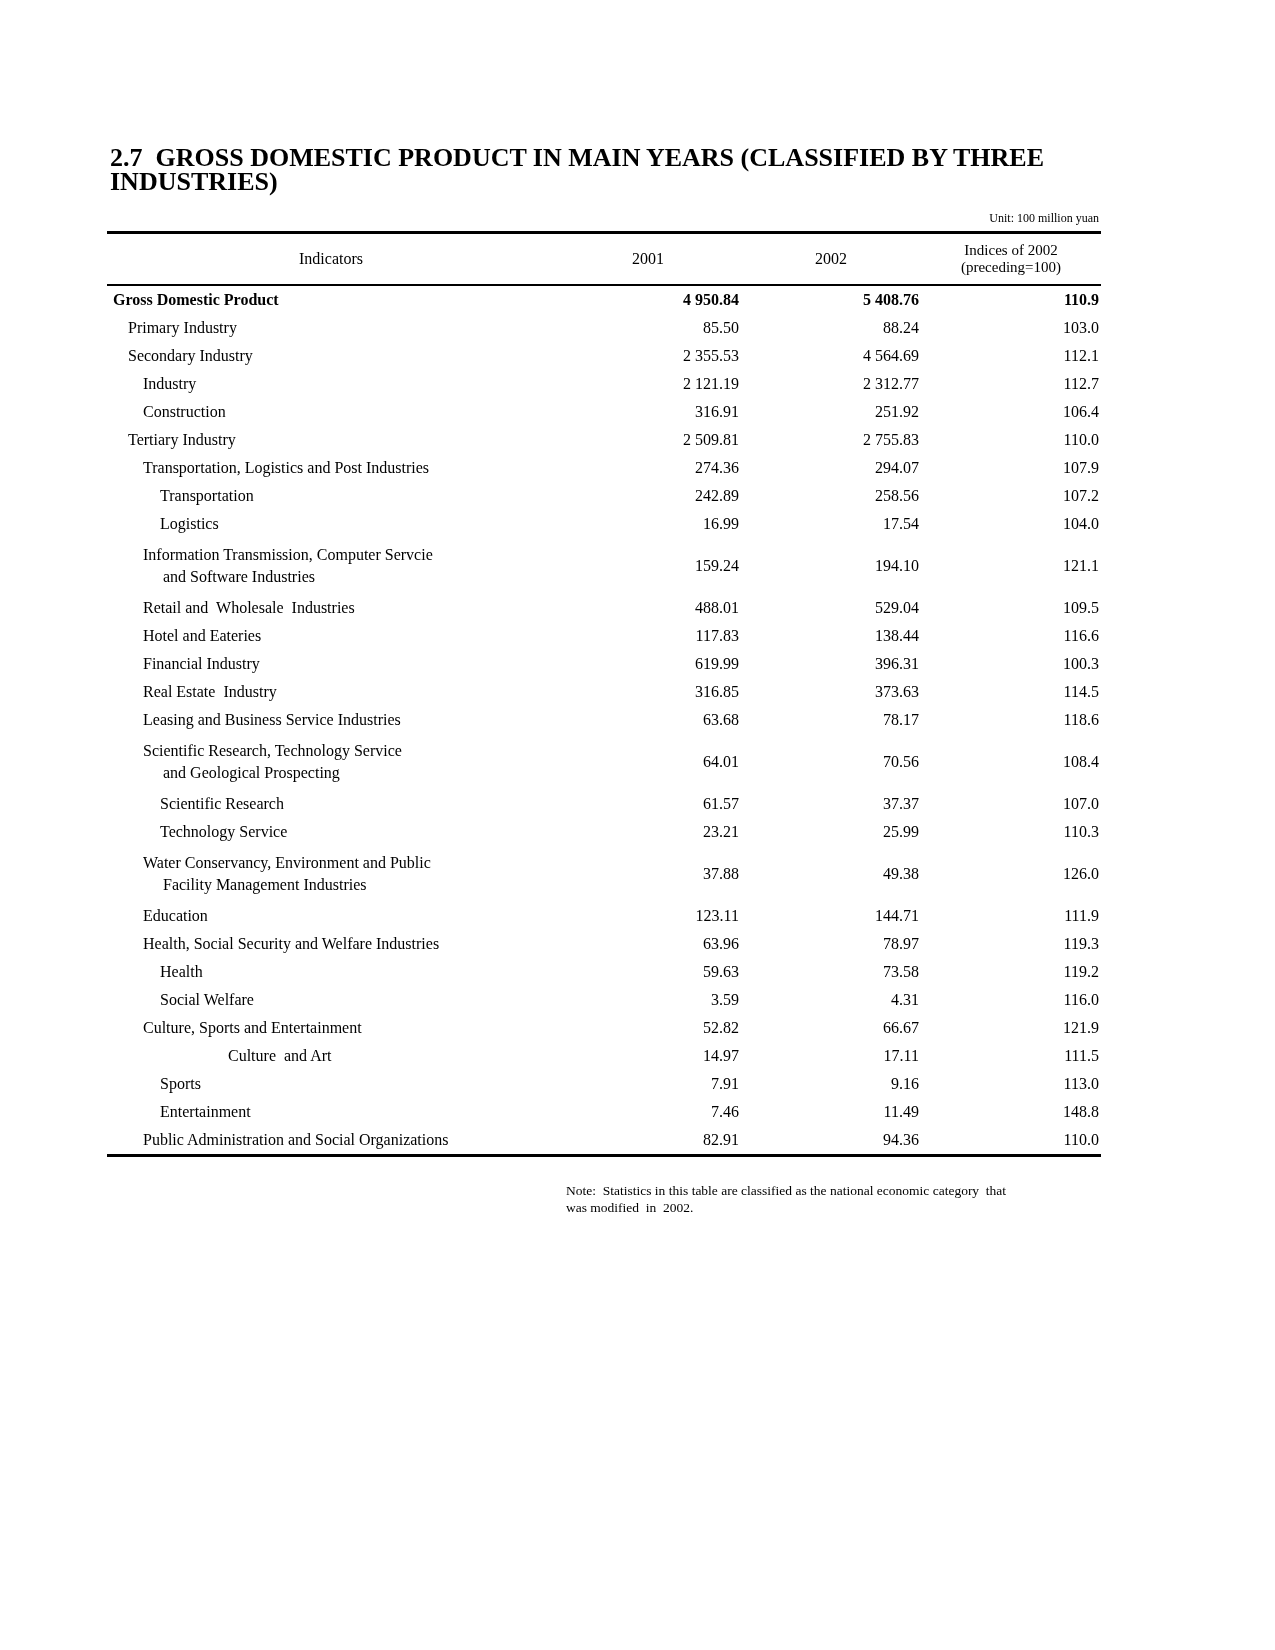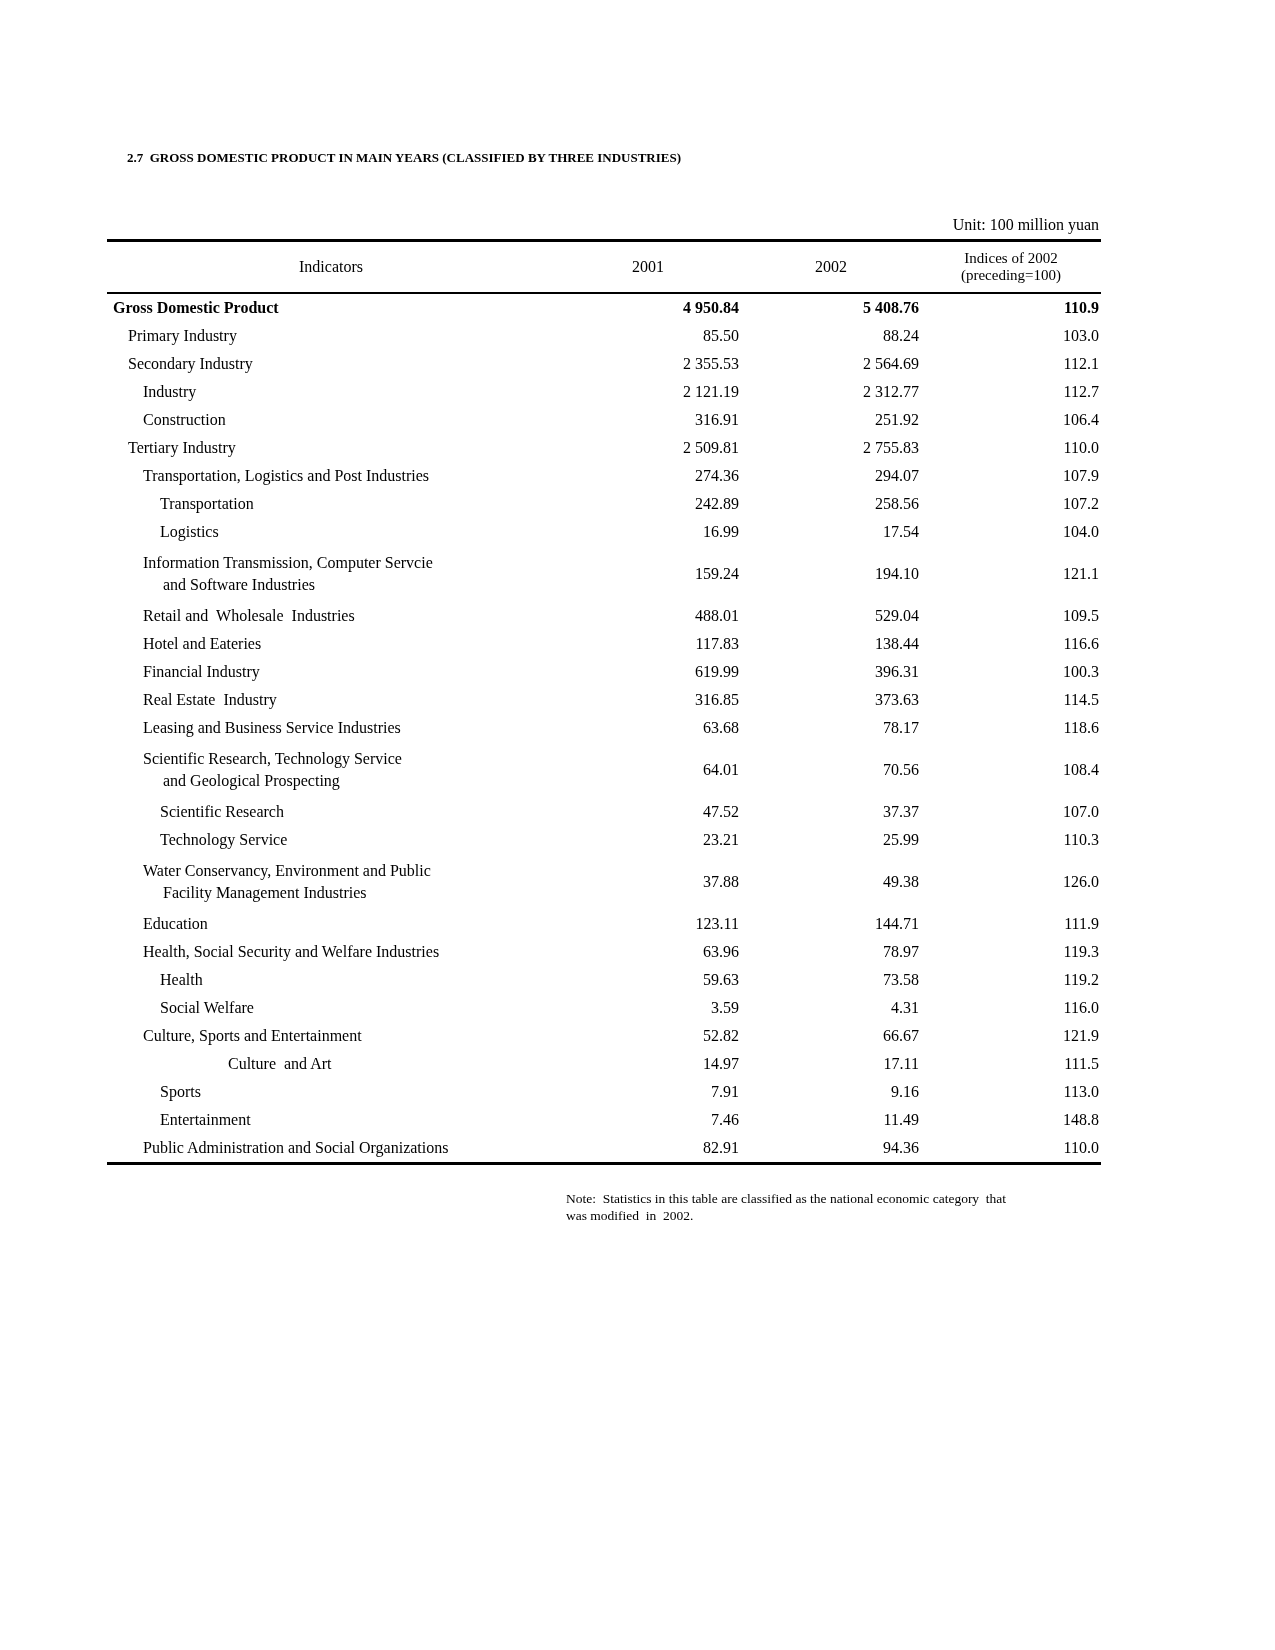--- a/index.html
+++ b/index.html
@@ -5,24 +5,24 @@
   * { box-sizing: border-box; }
   html, body { margin: 0; padding: 0; background: #ffffff; }
   body {
     width: 1275px; height: 1650px;
     font-family: "Liberation Serif", "DejaVu Serif", serif;
     color: #000;
   }
   .page { position: relative; width: 1275px; height: 1650px; overflow: hidden; background: #fff; }
   .content { position: absolute; left: 107px; top: 0; width: 994px; }
   .title {
-    font-weight: bold; font-size: 13px; line-height: 24px;
-    margin-top: 146px; margin-left: 20px; white-space: pre-wrap;
+    font-weight: bold; font-size: 26px; line-height: 24px;
+    margin-top: 146px; margin-left: 3px; white-space: pre-wrap;
   }
-  .unit { text-align: right; font-size: 16px; margin-top: 46px; margin-bottom: 5px; padding-right: 2px; }
+  .unit { text-align: right; font-size: 12px; margin-top: 17px; margin-bottom: 5px; padding-right: 2px; }
   table {
     width: 994px; border-collapse: collapse; table-layout: fixed;
     border-top: 3px solid #000; border-bottom: 3px solid #000;
   }
   thead th {
     font-weight: normal; font-size: 16px; vertical-align: middle;
     border-bottom: 2px solid #000; padding: 10px 0; text-align: center;
   }
   th.h-idx { font-size: 15px; line-height: 17px; padding: 8px 0; }
   tbody td { font-size: 16px; line-height: 22px; padding: 3px 0; vertical-align: middle; }
@@ -80,21 +80,21 @@
             </td>
             <td class="c-num">85.50</td>
             <td class="c-num">88.24</td>
             <td class="c-num">103.0</td>
           </tr>
           <tr>
             <td class="c-ind ind1">
               <div>Secondary Industry</div>
             </td>
             <td class="c-num">2 355.53</td>
-            <td class="c-num">2 564.69</td>
+            <td class="c-num">4 564.69</td>
             <td class="c-num">112.1</td>
           </tr>
           <tr>
             <td class="c-ind ind2">
               <div>Industry</div>
             </td>
             <td class="c-num">2 121.19</td>
             <td class="c-num">2 312.77</td>
             <td class="c-num">112.7</td>
           </tr>
@@ -193,21 +193,21 @@
               <div class="line2">and Geological Prospecting</div>
             </td>
             <td class="c-num">64.01</td>
             <td class="c-num">70.56</td>
             <td class="c-num">108.4</td>
           </tr>
           <tr>
             <td class="c-ind ind3">
               <div>Scientific Research</div>
             </td>
-            <td class="c-num">47.52</td>
+            <td class="c-num">61.57</td>
             <td class="c-num">37.37</td>
             <td class="c-num">107.0</td>
           </tr>
           <tr>
             <td class="c-ind ind3">
               <div>Technology Service</div>
             </td>
             <td class="c-num">23.21</td>
             <td class="c-num">25.99</td>
             <td class="c-num">110.3</td>

